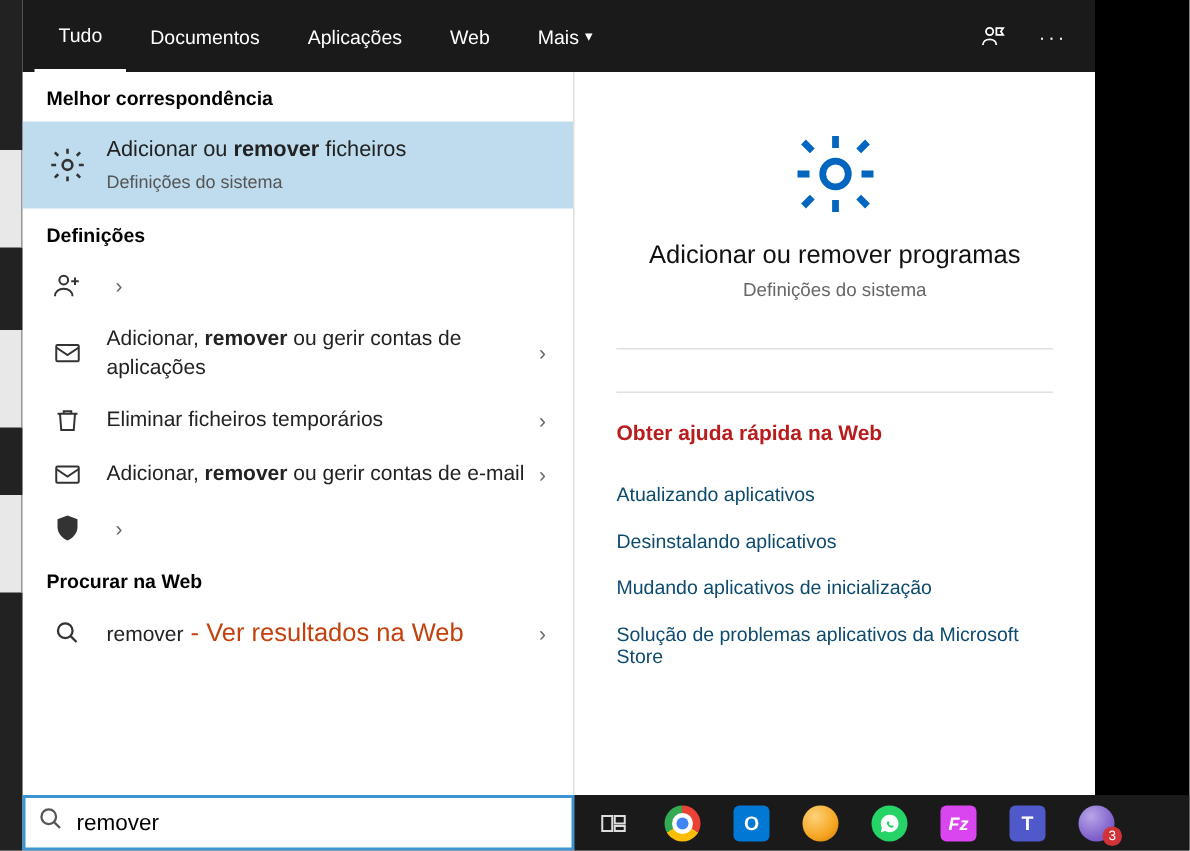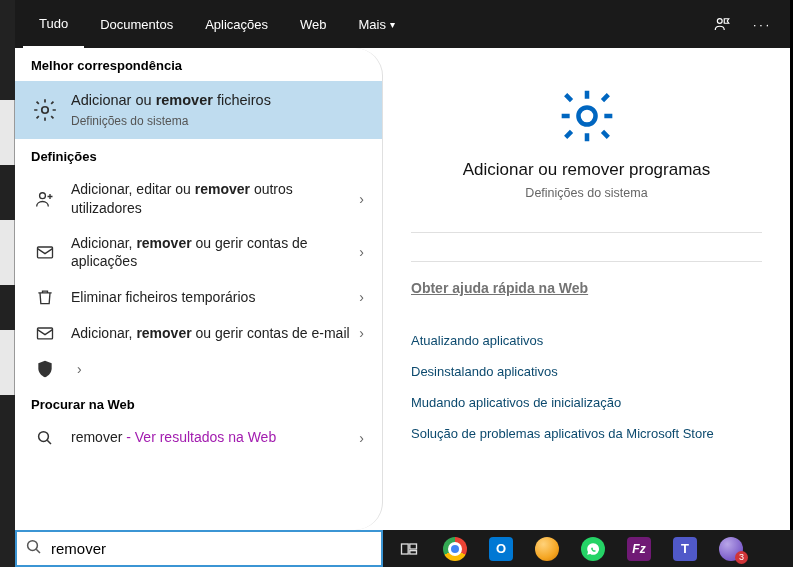--- a/index.html
+++ b/index.html
@@ -1,49 +1,49 @@
 <!DOCTYPE html>
 <html><head>
 <meta charset="utf-8">
 <style>
 * { margin: 0; padding: 0; box-sizing: border-box; font-family: "Segoe UI", Arial, sans-serif; }
 body { width: 793px; height: 567px; background: #000; overflow: hidden; position: relative; }
 
-.window { position: absolute; left: 15px; top: 0; width: 775px; height: 530px; background: #fff; display: flex; flex-direction: column; }
+.window { position: absolute; left: 15px; top: 0; width: 715px; height: 530px; background: #fff; display: flex; flex-direction: column; }
 
 .tabs { background: #1a1a1a; height: 48px; display: flex; align-items: center; color: #fff; font-size: 13px; padding: 0 8px; }
 .tab { padding: 0 16px; height: 100%; display: flex; align-items: center; cursor: pointer; }
 .tab.active { border-bottom: 2px solid #fff; }
 .tabs-spacer { flex: 1; }
 .tab-icon-btn { width: 40px; height: 100%; display: flex; align-items: center; justify-content: center; cursor: pointer; }
 .chev-down { margin-left: 4px; font-size: 10px; }
 
 .body { flex: 1; display: flex; overflow: hidden; }
 
-.left { width: 368px; border-right: 1px solid #e0e0e0; display: flex; flex-direction: column; overflow-y: auto; border-radius: 28px; }
+.left { width: 368px; border-right: 1px solid #e0e0e0; display: flex; flex-direction: column; overflow-y: auto; }
 .section-header { font-size: 13px; font-weight: 600; padding: 10px 16px 8px; color: #000; }
 
 .result { display: flex; align-items: center; padding: 8px 12px 8px 16px; cursor: pointer; position: relative; }
 .result.best { background: #bfdcef; padding: 10px 12px 10px 16px; }
 .result .ricon { width: 28px; display: flex; justify-content: center; align-items: center; flex-shrink: 0; margin-right: 12px; color: #333; }
 .result.best .ricon { color: #333; }
 .result .rtext { flex: 1; font-size: 14px; color: #222; line-height: 1.35; }
 .result.best .rtext { font-size: 14.5px; }
 .result .rsub { font-size: 12px; color: #555; margin-top: 2px; }
 .result .chev { color: #666; font-size: 14px; padding: 0 6px; }
-.web-sub { color: #a21caf; font-size: 14px; }
+.web-sub { color: #c2410c; font-size: 17px; }
 
 .right { flex: 1; display: flex; flex-direction: column; padding: 18px 28px 0; }
 .detail-hero { display: flex; flex-direction: column; align-items: center; padding: 18px 0 22px; }
 .detail-hero svg { color: #0066c0; }
 .detail-title { font-size: 17px; color: #111; margin-top: 12px; text-align: center; }
 .detail-sub { font-size: 12.5px; color: #666; margin-top: 6px; }
 .divider { border-top: 1px solid #e0e0e0; margin: 10px 0 18px; }
 .open-row { display: flex; align-items: center; gap: 14px; font-size: 14px; color: #111; cursor: pointer; padding: 4px 0 18px; }
-.help-title { font-size: 14px; font-weight: 600; margin-bottom: 29px; color: #737373; text-decoration: underline; }
+.help-title { font-size: 14px; font-weight: 600; margin-bottom: 18px; color: #b91c1c; }
 .help-link { font-size: 13px; color: #0c4a6e; padding: 8px 0; cursor: pointer; }
 
 .searchbar { position: absolute; left: 15px; bottom: 0; width: 368px; height: 37px; background: #fff; border: 2px solid #3b95d4; display: flex; align-items: center; padding: 0 8px; }
 .searchbar input { border: none; outline: none; font-size: 15px; flex: 1; padding-left: 8px; }
 .searchbar .sicon { color: #555; }
 
 .taskbar { position: absolute; left: 383px; bottom: 0; right: 0; height: 37px; background: #1a1a1a; display: flex; align-items: center; padding: 0 6px; gap: 6px; }
 .taskbtn { width: 40px; height: 32px; display: flex; align-items: center; justify-content: center; cursor: pointer; border-radius: 2px; position: relative; }
 .appicon { width: 24px; height: 24px; border-radius: 50%; }
 .badge { position: absolute; right: 3px; bottom: 1px; background: #d13438; color: #fff; font-size: 9px; border-radius: 50%; width: 13px; height: 13px; display: flex; align-items: center; justify-content: center; }
@@ -112,21 +112,20 @@
       <div class="section-header">Definições</div>
 
       <div class="result">
         <div class="ricon">
             <svg width="20" height="20" viewBox="0 0 24 24" fill="none" stroke="#333" stroke-width="1.6">
               <circle cx="9" cy="8" r="3.5"></circle>
               <path d="M2 21c0-3.5 3-6 7-6s7 2.5 7 6"></path>
               <path d="M18 6v6M15 9h6"></path>
             </svg>
           </div>
-        <div class="rtext"><span>Adicionar, editar ou </span><b>remover</b><span> outros utilizadores</span></div>
         <div class="chev">›</div>
       </div>
 
       <div class="result">
         <div class="ricon">
             <svg width="20" height="20" viewBox="0 0 24 24" fill="none" stroke="#333" stroke-width="1.6">
               <rect x="3" y="6" width="18" height="13" rx="1"></rect>
               <path d="M3 8l9 6 9-6"></path>
             </svg>
           </div>
@@ -229,21 +228,21 @@
     <div class="appicon" style="background:radial-gradient(circle at 35% 30%,#ffd27a,#f5a623 60%,#d17800)"></div>
   </div>
   <div class="taskbtn">
     <div class="appicon" style="background:#25d366;display:flex;align-items:center;justify-content:center">
         <svg width="14" height="14" viewBox="0 0 24 24" fill="#fff">
           <path d="M12 2a10 10 0 00-8.6 15L2 22l5.2-1.4A10 10 0 1012 2zm4.5 13.7c-.3.7-1.5 1.2-2.1 1.2-1.6 0-4.3-1.9-5.4-4.6-.4-1 0-1.9.6-2.3l.8-.5c.3-.2.6 0 .8.3l.7 1.3c.1.3 0 .5-.2.7l-.4.4c.5 1 1.5 2 2.6 2.4l.4-.5c.2-.2.5-.3.7-.1l1.3.7c.3.1.4.5.2.8z"></path>
         </svg>
       </div>
   </div>
   <div class="taskbtn">
-    <div class="appicon" style="background:#701a75;border-radius:4px;display:flex;align-items:center;justify-content:center;color:#fff;font-weight:bold;font-size:12px;font-style:italic">Fz</div>
+    <div class="appicon" style="background:#d946ef;border-radius:4px;display:flex;align-items:center;justify-content:center;color:#fff;font-weight:bold;font-size:12px;font-style:italic">Fz</div>
   </div>
   <div class="taskbtn">
     <div class="appicon" style="background:#5059c9;border-radius:4px;display:flex;align-items:center;justify-content:center;color:#fff;font-weight:bold;font-size:13px">T</div>
   </div>
   <div class="taskbtn">
     <div class="appicon" style="background:radial-gradient(circle at 35% 30%,#b8a5e8,#7b5cc9 70%)"></div>
     <div class="badge">3</div>
   </div>
 </div>
 

